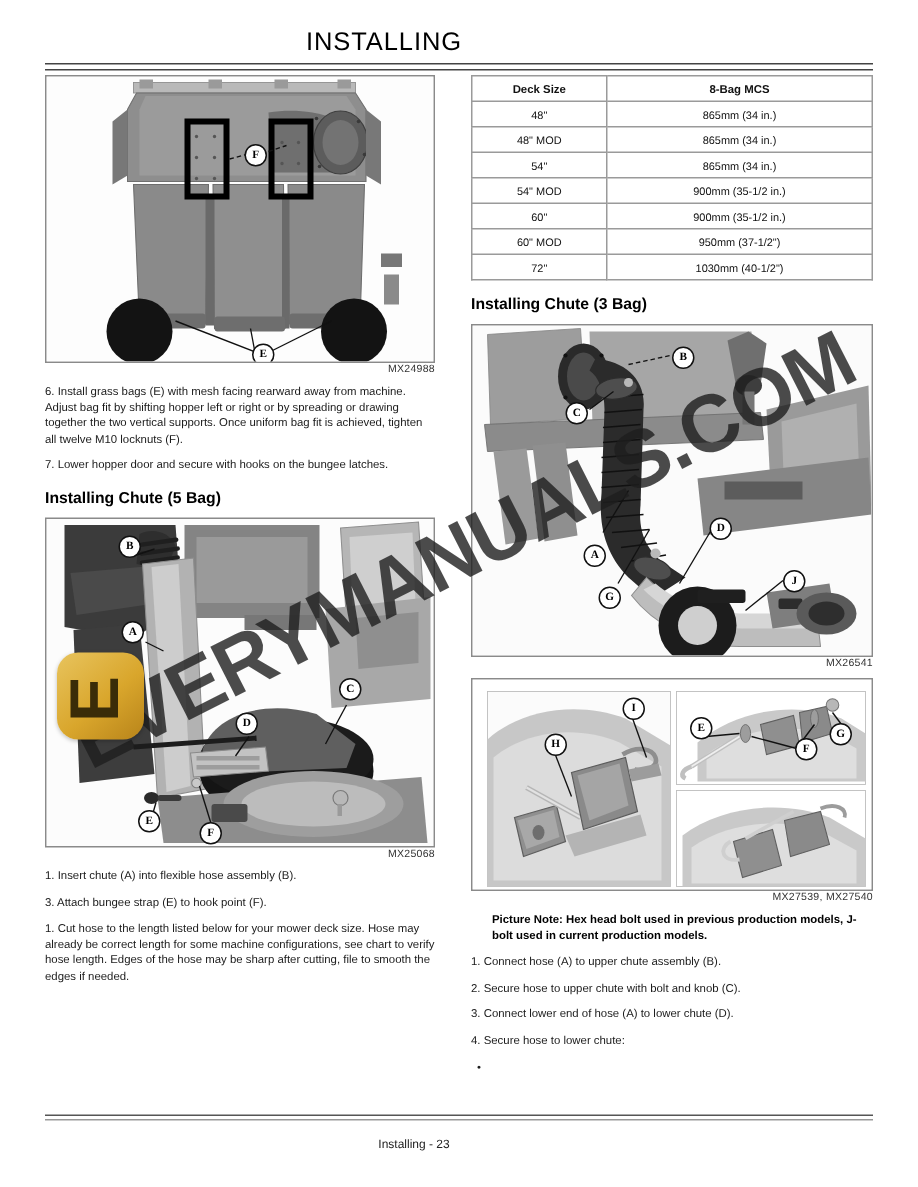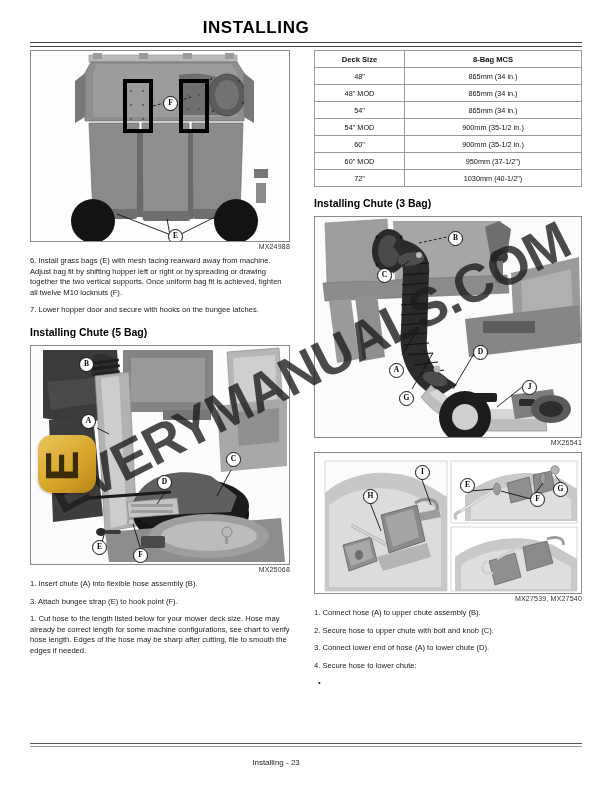--- a/index.html
+++ b/index.html
@@ -17,21 +17,21 @@
   }
 
   
   #page-title {
     position: absolute;
     top: 18px;
     left: 0;
     width: 512px;
     text-align: center;
     font-size: 17px;
-    font-weight: bold;
+    font-weight: normal;
     letter-spacing: 0.6px;
     color: #000;
   }
   #header-rule {
     position: absolute;
     top: 42px;
     left: 30px;
     width: 552px;
     height: 3px;
     border-top: 1.5px solid #444;
@@ -525,20 +525,21 @@
       <line x1="106" y1="24" x2="116" y2="52" stroke="#111" stroke-width="0.9"></line>
     </svg>
     <div class="callout" style="left:100px;top:12px;">I</div>
     <div class="callout" style="left:48px;top:36px;">H</div>
     <div class="callout" style="left:145px;top:25px;">E</div>
     <div class="callout" style="left:215px;top:39px;">F</div>
     <div class="callout" style="left:238px;top:29px;">G</div>
   </div>
   <div class="fig-caption">MX27539, MX27540</div>
 
+  <p class="note-text">Picture Note: Hex head bolt used in previous production models, J-bolt used in current production models.</p>
   <p class="body-text">1. Connect hose (A) to upper chute assembly (B).</p>
   <p class="body-text">2. Secure hose to upper chute with bolt and knob (C).</p>
   <p class="body-text">3. Connect lower end of hose (A) to lower chute (D).</p>
   <p class="body-text">4. Secure hose to lower chute:</p>
   <p class="bullet-line">
     <span class="dot">•</span>
   </p>
 </div>
 
 <div id="footer-rule"></div>

